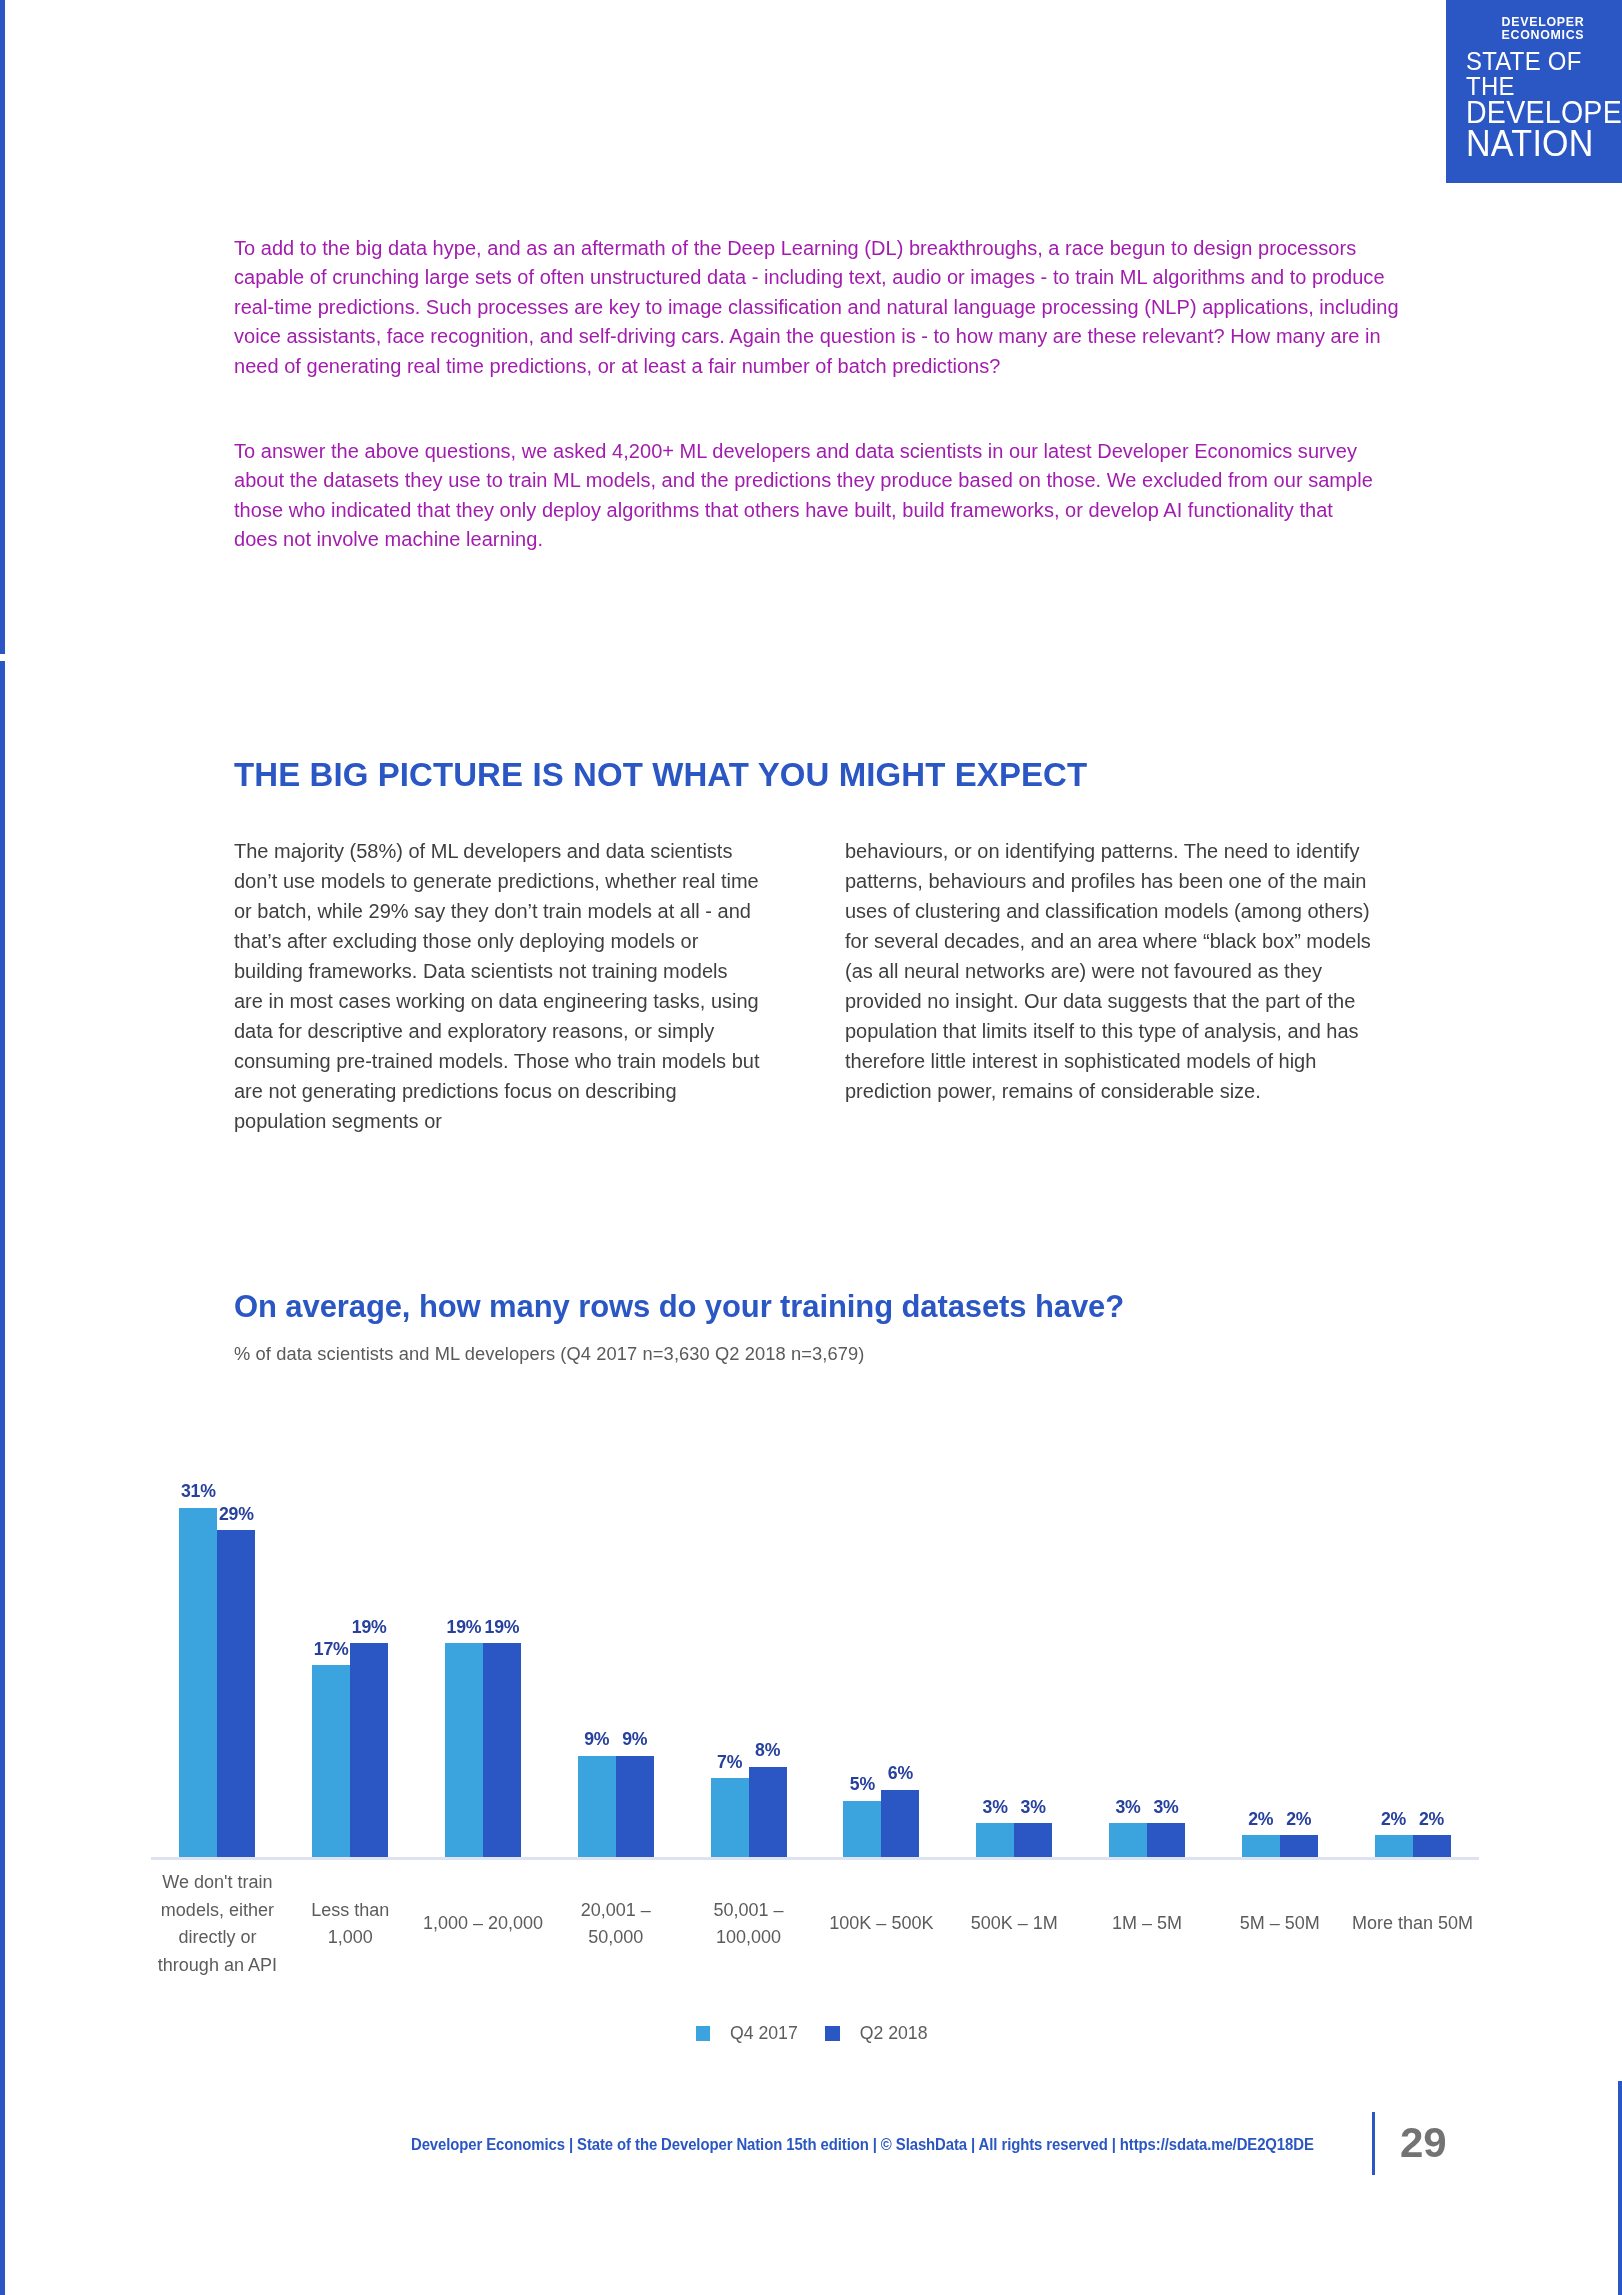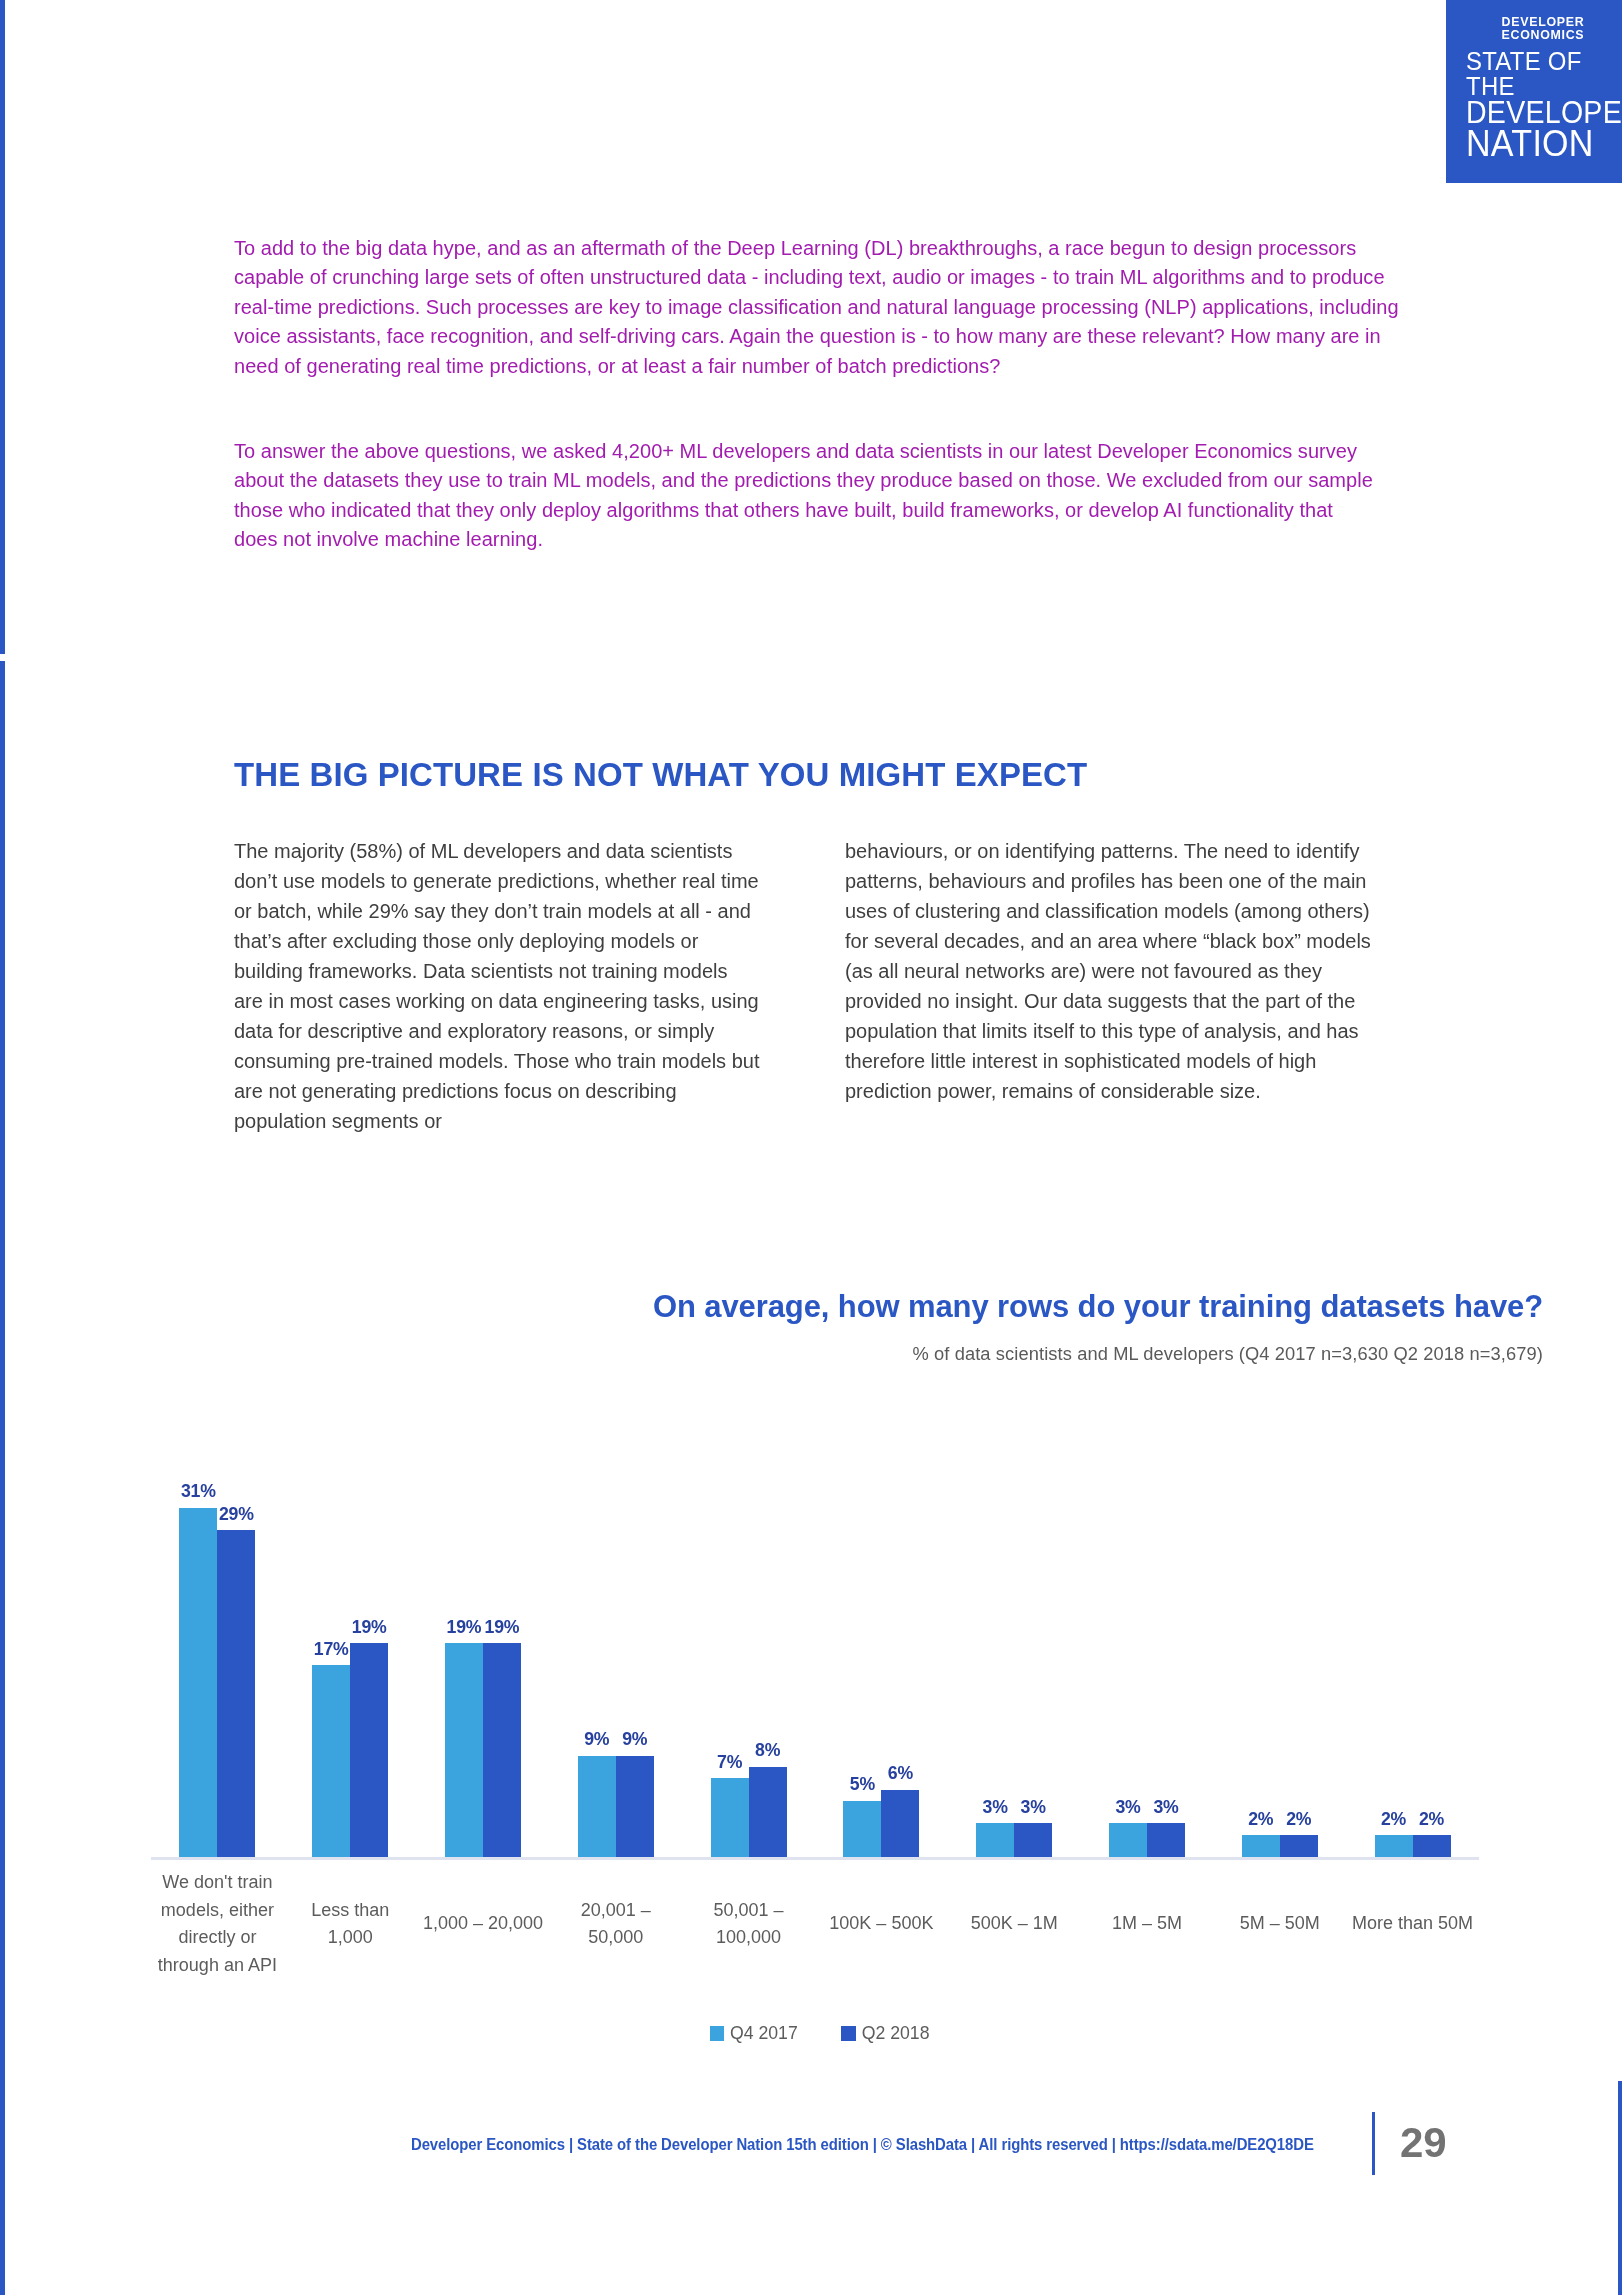--- a/index.html
+++ b/index.html
@@ -53,21 +53,21 @@
     letter-spacing:0.1px;
     transform:scaleX(0.97); transform-origin:left center;
   }
 
   
   .cols { position:absolute; left:234px; top:836px; width:1178px; display:flex; gap:84px; }
   .col { width:527px; }
   .col p { font-size:20px; line-height:30px; color:#3f3f3f; }
 
   
-  .chart-block { position:absolute; left:234px; top:1288px; width:1309px;text-align:right; }
+  .chart-block { position:absolute; left:234px; top:1288px; width:1309px; }
   .chart-title {
     font-size:31px; font-weight:bold; color:#2b57c4;
     line-height:1.22; letter-spacing:-0.1px;
   }
   .chart-subtitle {
     margin-top:17px; font-size:18.3px; color:#5a5a5a; letter-spacing:0.1px;
   }
   .axis-line {
     position:absolute; left:151px; top:1857px; width:1328px; height:2.6px;
     background:#dfe3ef;
@@ -102,21 +102,21 @@
     font-size:18px; line-height:27.5px; color:#5c5c5c;
     padding:0 3.9px;
   }
 
   
   .legend {
     position:absolute; left:0; top:2023px; width:1623px;
     display:flex; justify-content:center; gap:27.5px;
     font-size:17.7px; color:#5c5c5c;
   }
-  .legend-item { display:flex; align-items:center; gap:6px;margin-left:16px; }
+  .legend-item { display:flex; align-items:center; gap:20px; }
   .swatch { width:14.4px; height:14.4px; display:inline-block; }
   .swatch.s1 { background:#3ba3dd; }
   .swatch.s2 { background:#2b57c4; }
 
   
   .footer-text {
     position:absolute; left:411px; top:2136px;
     font-family:"Liberation Sans Narrow","Liberation Sans", sans-serif;
     font-size:15.7px; font-weight:bold; color:#2b57c4;
     letter-spacing:-0.1px;

